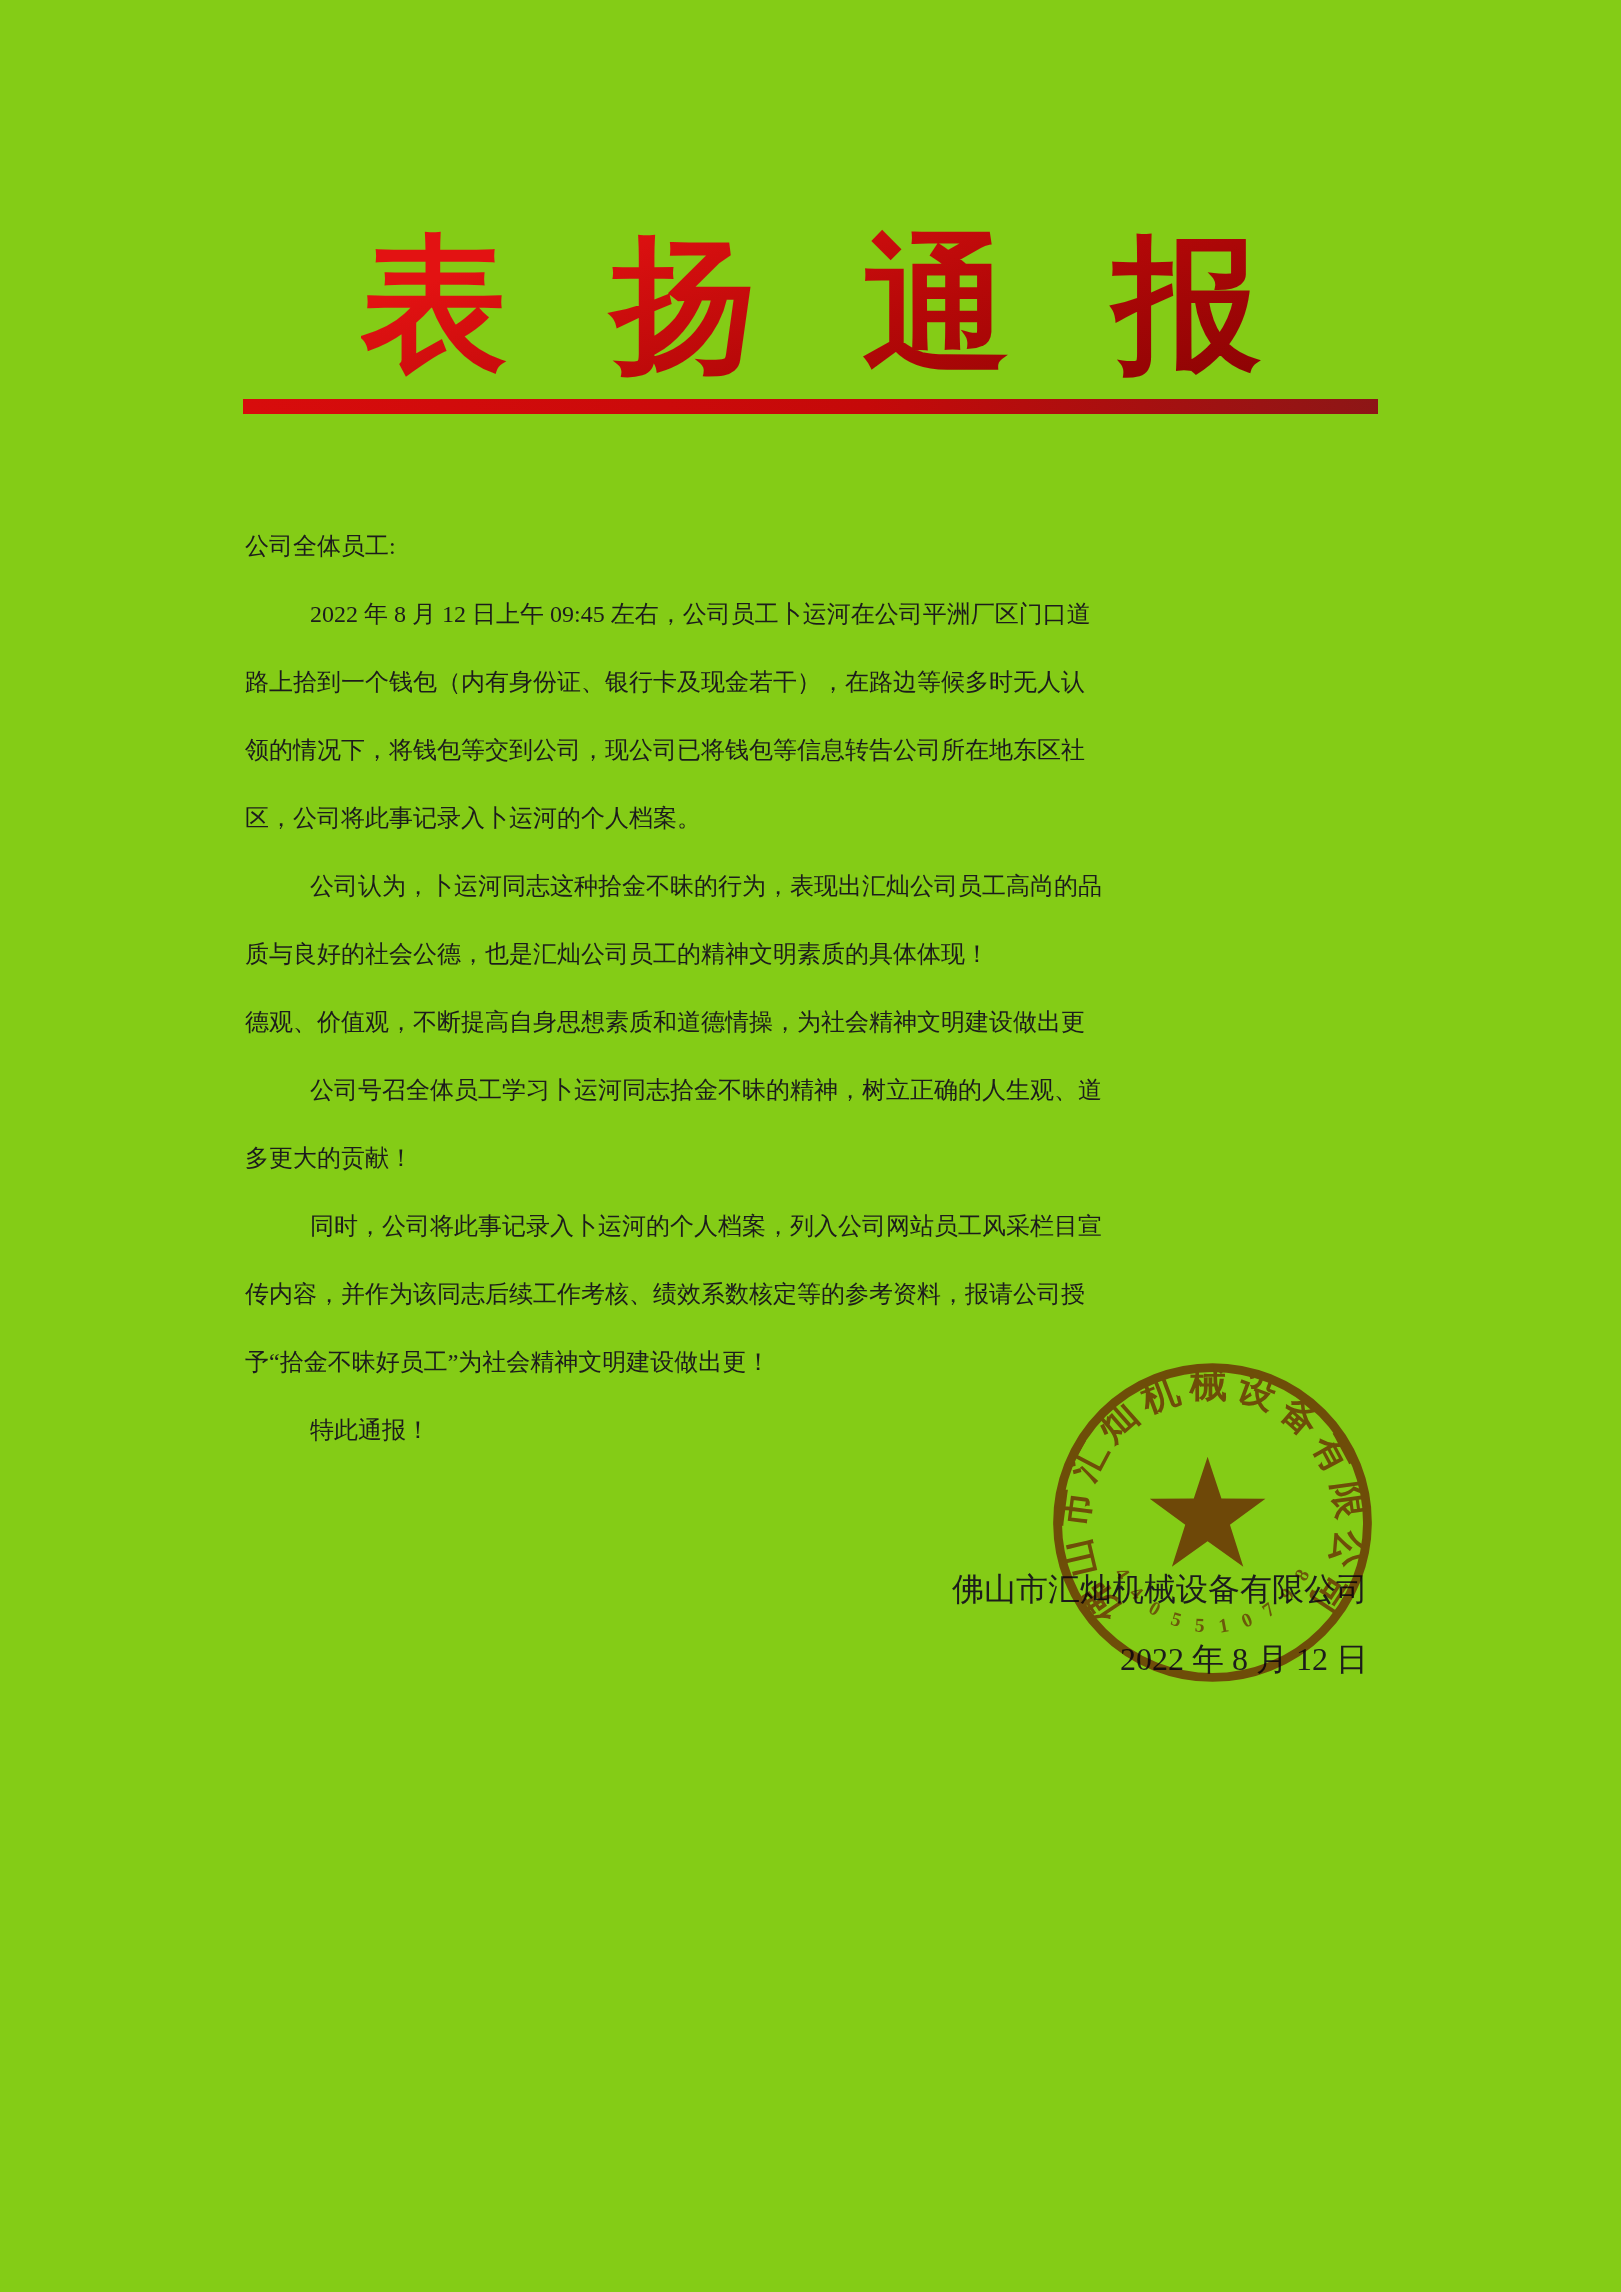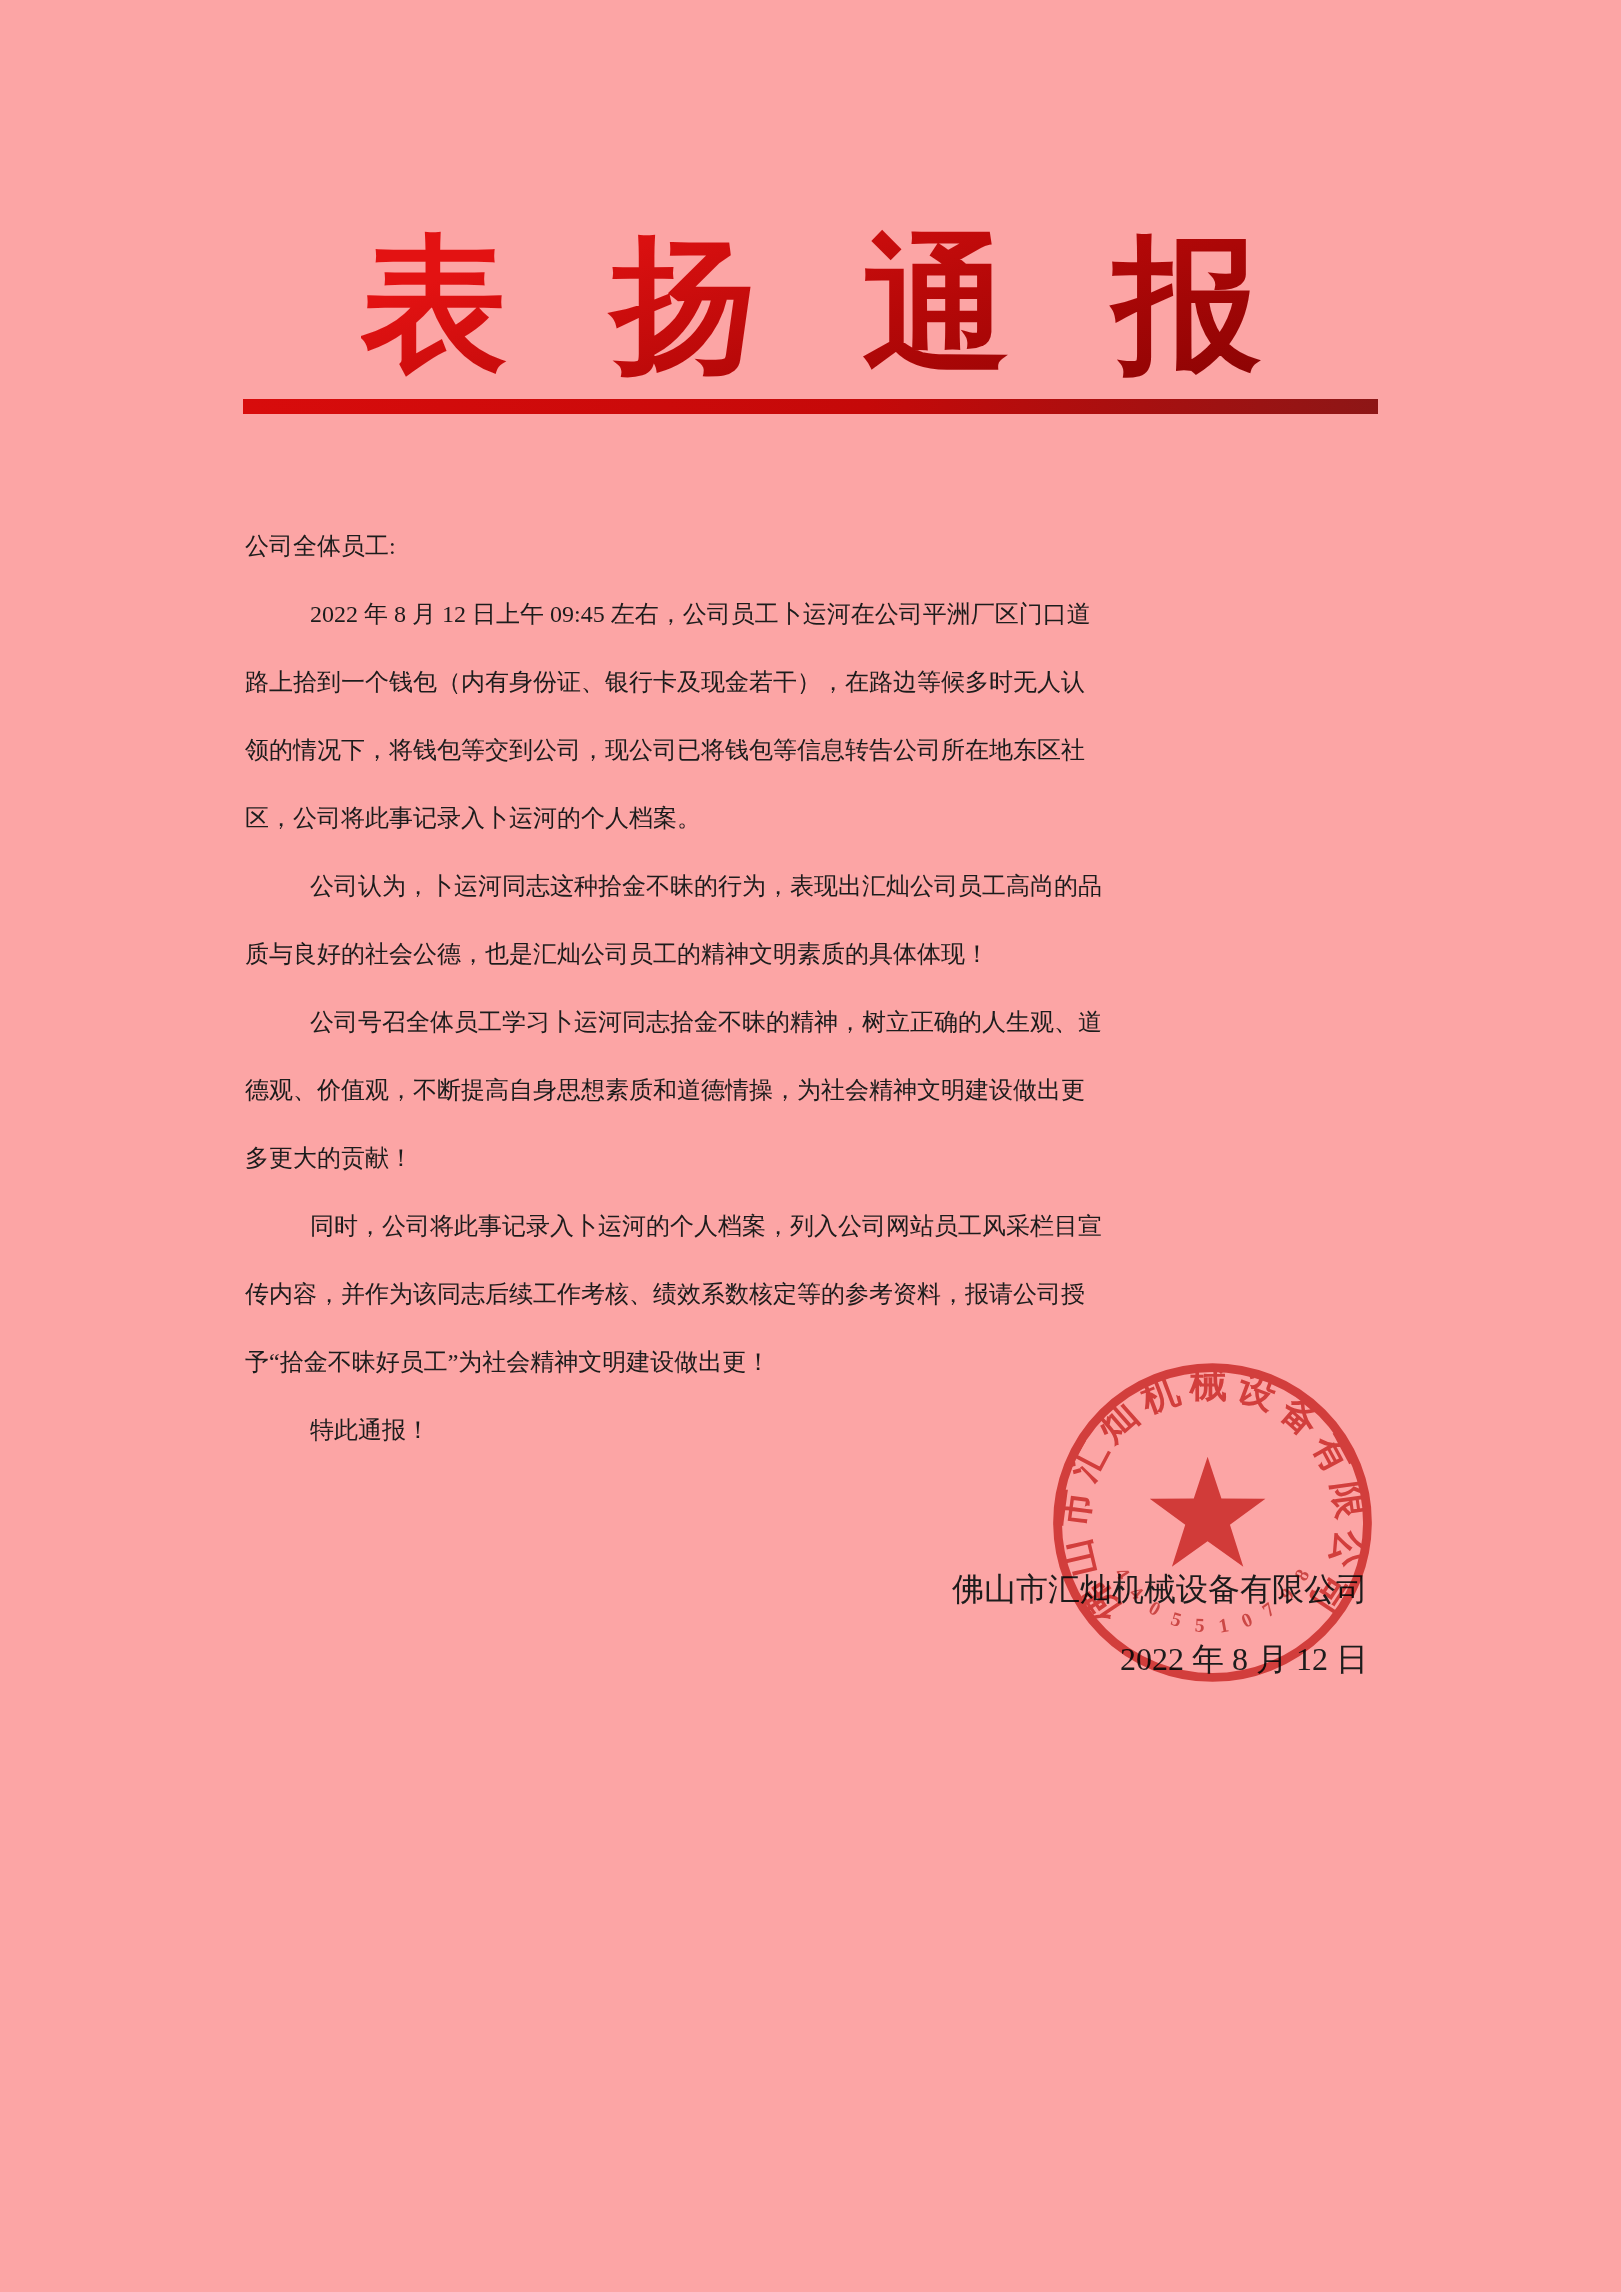--- a/index.html
+++ b/index.html
@@ -1,20 +1,20 @@
 <!DOCTYPE html>
 <html><head>
 <meta charset="utf-8">
 <style>
   html,body{margin:0;padding:0;background:#e8e8e8;}
   .page{
     position:relative;
     width:1621px;height:2293px;
     margin:0 auto;
-    background:#fca5a5;
+    background:#84cc16;
     overflow:hidden;
     font-family:"Liberation Serif","DejaVu Serif",serif;
     color:#1c1c1c;
   }
   
   .title-wrap{
     position:absolute;left:243px;top:227px;width:1135px;
     text-align:center;line-height:157px;height:172px;
   }
   .doc-title{
@@ -73,22 +73,22 @@
 
   <div class="body-block">
     <div class="body-line">公司全体员工:</div>
     <div>
         <div class="body-line indent">2022 年 8 月 12 日上午 09:45 左右，公司员工卜运河在公司平洲厂区门口道</div>
         <div class="body-line">路上拾到一个钱包（内有身份证、银行卡及现金若干），在路边等候多时无人认</div>
         <div class="body-line">领的情况下，将钱包等交到公司，现公司已将钱包等信息转告公司所在地东区社</div>
         <div class="body-line">区，公司将此事记录入卜运河的个人档案。</div>
         <div class="body-line indent">公司认为，卜运河同志这种拾金不昧的行为，表现出汇灿公司员工高尚的品</div>
         <div class="body-line">质与良好的社会公德，也是汇灿公司员工的精神文明素质的具体体现！</div>
+        <div class="body-line">德观、价值观，不断提高自身思想素质和道德情操，为社会精神文明建设做出更</div>
         <div class="body-line indent">公司号召全体员工学习卜运河同志拾金不昧的精神，树立正确的人生观、道</div>
-        <div class="body-line">德观、价值观，不断提高自身思想素质和道德情操，为社会精神文明建设做出更</div>
         <div class="body-line">多更大的贡献！</div>
         <div class="body-line indent">同时，公司将此事记录入卜运河的个人档案，列入公司网站员工风采栏目宣</div>
         <div class="body-line">传内容，并作为该同志后续工作考核、绩效系数核定等的参考资料，报请公司授</div>
         <div class="body-line">予“拾金不昧好员工”为社会精神文明建设做出更！</div>
         <div class="body-line indent">特此通报！</div>
       </div>
   </div>
 
   <div class="signature">
     <div>佛山市汇灿机械设备有限公司</div>

